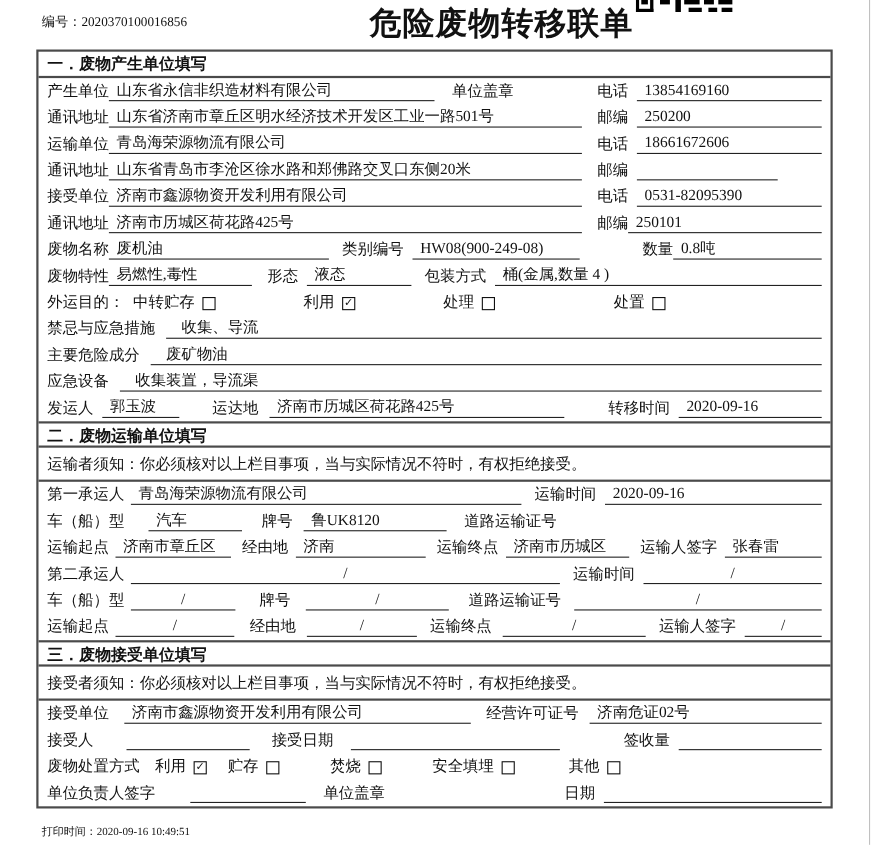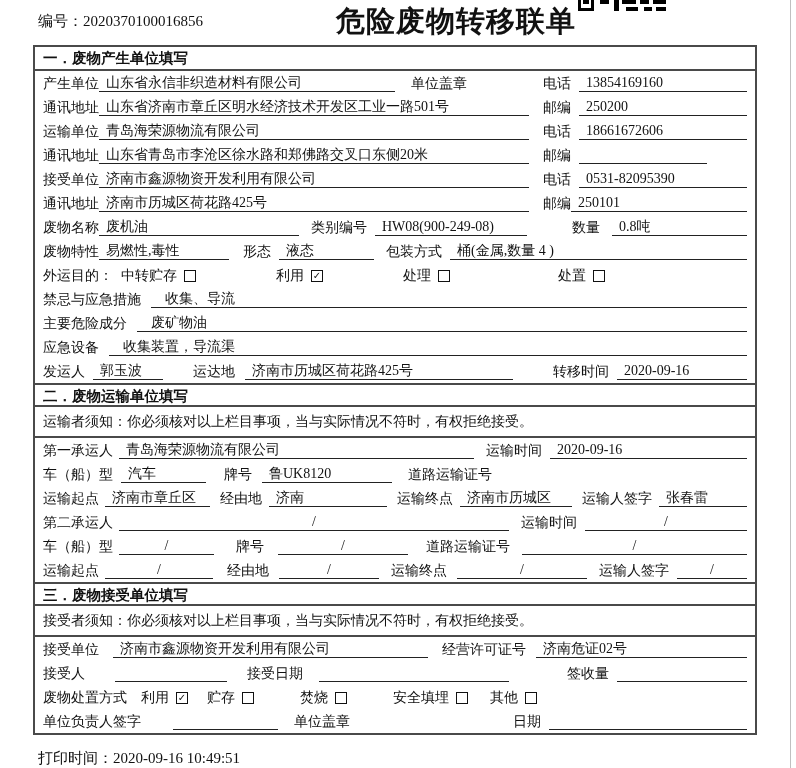--- a/index.html
+++ b/index.html
@@ -6,40 +6,40 @@
   html,body { background:#fff; }
   body {
     width:796px; height:768px; position:relative;
     font-family:"Liberation Serif","DejaVu Serif",serif;
     font-size:14px; color:#111; overflow:hidden;
   }
   .page-edge { position:absolute; right:5px; top:0; bottom:0; width:1px; background:#c0c0c0; }
 
   
   .hdr { position:absolute; left:0; top:0; width:100%; height:45px; }
-  .serial { position:absolute; left:38px; top:12px; font-size:15px; white-space:nowrap;font-family:Liberation Serif, serif; }
+  .serial { position:absolute; left:38px; top:12px; font-size:12px; white-space:nowrap;font-family:Liberation Serif, serif; }
   .doc-title { position:absolute; left:336px; top:2px; font-size:29px; font-weight:bold; letter-spacing:1px; white-space:nowrap; }
   .qr { position:absolute; left:578px; top:0; }
 
   
   .form { position:absolute; left:33px; top:45px; width:724px; border:2px solid #4a4a4a; background:#fff; }
   .sec-h { height:24px; border-bottom:2px solid #4a4a4a; font-weight:bold; padding:2px 8px 0; font-size:14.5px; }
   .bt { border-top:2px solid #4a4a4a; }
   .notice { height:31px; border-bottom:2px solid #4a4a4a; display:flex; align-items:center; padding:0 8px; }
   .row { height:24px; display:flex; align-items:flex-end; padding:0 8px 3px; }
   .lb { white-space:nowrap; line-height:16px; }
   .uv { display:inline-block; border-bottom:1.4px solid #222; white-space:nowrap; line-height:16px; height:17px; padding-left:7px; overflow:hidden; }
   .uv.ctr { text-align:center; padding-left:0; }
   .fill { flex:1; }
   .sp { flex:1; }
   .opt { display:inline-flex; align-items:flex-end; }
   .cb { display:inline-flex; width:12px; height:12px; border:1.3px solid #111; margin:0 0 2px 7px;
         align-items:center; justify-content:center; font-size:10px; line-height:10px;
         font-family:"DejaVu Sans",sans-serif; }
-  .footer { position:absolute; left:38px; top:749px; font-size:15px; white-space:nowrap; }
+  .footer { position:absolute; left:38px; top:749px; font-size:10px; white-space:nowrap; }
 </style>
 </head>
 <body>
 
 <div class="hdr">
   <div class="serial"><span>编号：</span><span>2020370100016856</span></div>
   <div class="doc-title">危险废物转移联单</div>
   <svg class="qr" width="88" height="11" viewBox="0 0 88 11" fill="#000">
     <rect x="0" y="0" width="3" height="11"></rect>
       <rect x="13" y="0" width="3" height="11"></rect>
@@ -105,21 +105,21 @@
     <span class="uv fill" style="margin-left:0">250101</span>
   </div>
 
   <div class="row">
     <span class="lb">废物名称</span>
     <span class="uv" style="width:200px">废机油</span>
     <span class="lb" style="margin-left:12px">类别编号</span>
     <span class="uv" style="width:152px;margin-left:8px">HW08(900-249-08)</span>
     <span class="sp"></span>
     <span class="lb">数量</span>
-    <span class="uv" style="width:135px;margin-left:12px">0.8吨</span>
+    <span class="uv" style="width:135px;margin-left:0">0.8吨</span>
   </div>
 
   <div class="row">
     <span class="lb">废物特性</span>
     <span class="uv" style="width:130px">易燃性,毒性</span>
     <span class="lb" style="margin-left:14px">形态</span>
     <span class="uv" style="width:95px;margin-left:8px">液态</span>
     <span class="lb" style="margin-left:12px">包装方式</span>
     <span class="uv fill" style="margin-left:8px">桶(金属,数量 4 )</span>
   </div>
@@ -181,21 +181,21 @@
 
   <div class="row">
     <span class="lb">第一承运人</span>
     <span class="uv" style="width:355px;margin-left:6px">青岛海荣源物流有限公司</span>
     <span class="lb" style="margin-left:12px">运输时间</span>
     <span class="uv fill" style="margin-left:8px">2020-09-16</span>
   </div>
 
   <div class="row">
     <span class="lb">车（船）型</span>
-    <span class="uv" style="width:85px;margin-left:8px">汽车</span>
+    <span class="uv" style="width:85px;margin-left:22px">汽车</span>
     <span class="lb" style="margin-left:18px">牌号</span>
     <span class="uv" style="width:130px;margin-left:10px">鲁UK8120</span>
     <span class="lb" style="margin-left:16px">道路运输证号</span>
   </div>
 
   <div class="row">
     <span class="lb">运输起点</span>
     <span class="uv" style="width:105px;margin-left:6px">济南市章丘区</span>
     <span class="lb" style="margin-left:10px">经由地</span>
     <span class="uv" style="width:118px;margin-left:7px">济南</span>
@@ -271,21 +271,21 @@
       <span class="cb">
           <span></span>
         </span>
     </span>
     <span class="opt" style="margin-left:46px">
       <span class="lb">安全填埋</span>
       <span class="cb">
           <span></span>
         </span>
     </span>
-    <span class="opt" style="margin-left:22px">
+    <span class="opt" style="margin-left:49px">
       <span class="lb">其他</span>
       <span class="cb">
           <span></span>
         </span>
     </span>
   </div>
 
   <div class="row">
     <span class="lb">单位负责人签字</span>
     <span class="uv" style="width:105px;margin-left:32px"></span>

